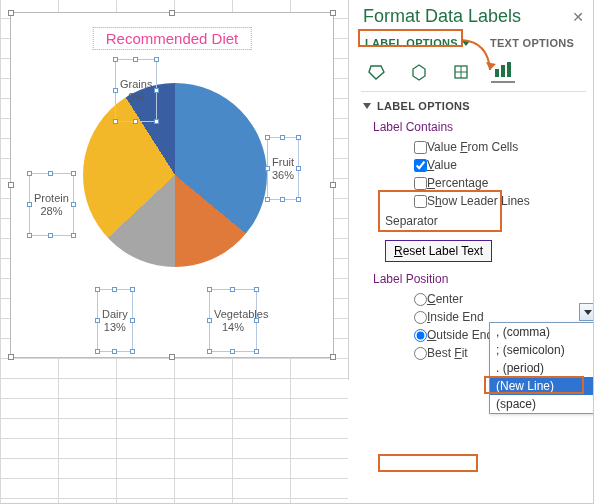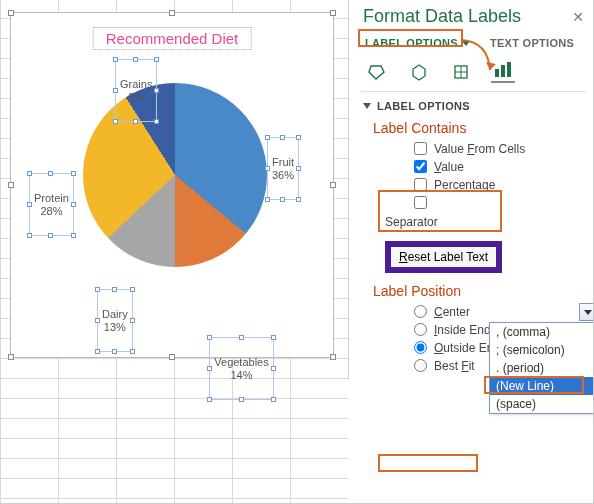--- a/index.html
+++ b/index.html
@@ -96,27 +96,27 @@
   }
   .tab.active { color:#217346; }
   .tab .tri { width:0;height:0;border-left:4px solid transparent;border-right:4px solid transparent;border-top:5px solid #217346; }
   .icon-row { display:flex; gap:18px; align-items:center; margin-bottom:8px; padding-left:2px;}
   .icon-btn { width:24px; height:22px; display:flex;align-items:center;justify-content:center; cursor:pointer; }
   .icon-btn.active { border-bottom:2px solid #888; padding-bottom:2px; }
   .hr { border-top:1px solid #ddd; margin:4px -2px 8px -2px; }
 
   .section-hdr { display:flex; align-items:center; gap:6px; font-size:11px; font-weight:700; color:#444; letter-spacing:.3px; margin:4px 0 8px 0; cursor:pointer;}
   .section-hdr .caret { width:0;height:0;border-left:4px solid transparent;border-right:4px solid transparent;border-top:6px solid #555; }
-  .sub-hdr { font-size:14px; color:#c2410c; margin: 2px 0 6px 10px; }
-  .chk-row, .rad-row { display:flex; align-items:flex-start; gap:7px; margin:4px 0 4px 22px; font-size:12px; color:#444;padding-left:29px;}
+  .sub-hdr { font-size:12px; color:#701a75; margin: 2px 0 6px 10px; }
+  .chk-row, .rad-row { display:flex; align-items:flex-end; margin:4px 0 4px 22px; font-size:12px; color:#444;padding-left:29px;}
   .chk-row input, .rad-row input { margin:0; width:13px; height:13px; }
   .sep-row { display:flex; align-items:center; margin:6px 0 6px 22px; gap:10px; }
   .reset-btn {
     margin:6px 0 8px 22px; padding:3px 8px; font-size:12px;
-    border:6px solid #4c1d95; background:#f7f7f7; cursor:pointer;
+    border:1px solid #4c1d95; background:#f7f7f7; cursor:pointer;
   }
 
   .hl-red { position:absolute; border:2px solid #d86a2b; pointer-events:none; }
 
   
   .sep-dd {
     position:absolute; right:-3px; top:322px;
     width:108px; background:#fff; border:1px solid #7b9ac0;
     font-size:12px; color:#333;
     box-shadow: 1px 1px 3px rgba(0,0,0,.15);
@@ -148,21 +148,21 @@
 
     <div class="chart-title">Recommended Diet</div>
 
     <div class="pie"></div>
 
     <div class="dlabel" style="left:256px; top:124px;">
       <span>Fruit</span><br>
       <span>36</span><span>%</span>
       <span class="dh tl"></span><span class="dh tc"></span><span class="dh tr"></span><span class="dh ml"></span><span class="dh mr"></span><span class="dh bl"></span><span class="dh bc"></span><span class="dh br"></span>
     </div>
-    <div class="dlabel" style="left:198px; top:276px; width:65px;margin-top:48px;">
+    <div class="dlabel" style="left:198px; top:276px; width:48px;">
       <span>Vegetables</span><br>
       <span>14</span><span>%</span>
       <span class="dh tl"></span><span class="dh tc"></span><span class="dh tr"></span><span class="dh ml"></span><span class="dh mr"></span><span class="dh bl"></span><span class="dh bc"></span><span class="dh br"></span>
     </div>
     <div class="dlabel" style="left:86px; top:276px;">
       <span>Dairy</span><br>
       <span>13</span><span>%</span>
       <span class="dh tl"></span><span class="dh tc"></span><span class="dh tr"></span><span class="dh ml"></span><span class="dh mr"></span><span class="dh bl"></span><span class="dh bc"></span><span class="dh br"></span>
     </div>
     <div class="dlabel" style="left:18px; top:160px;">
@@ -234,20 +234,21 @@
   <label class="chk-row">
     <input type="checkbox" checked="" style="">
     <span><span class="u">V</span>alue</span>
   </label>
   <label class="chk-row">
     <input type="checkbox" style="">
     <span><span class="u">P</span>ercentage</span>
   </label>
   <label class="chk-row">
     <input type="checkbox" style="">
+    <span>S<span class="u">h</span>ow Leader Lines</span>
   </label>
 
   <div class="sep-row">
     <span>Separator</span>
   </div>
 
   <button class="reset-btn">
     <span><span class="u">R</span>eset Label Text</span>
   </button>
 

